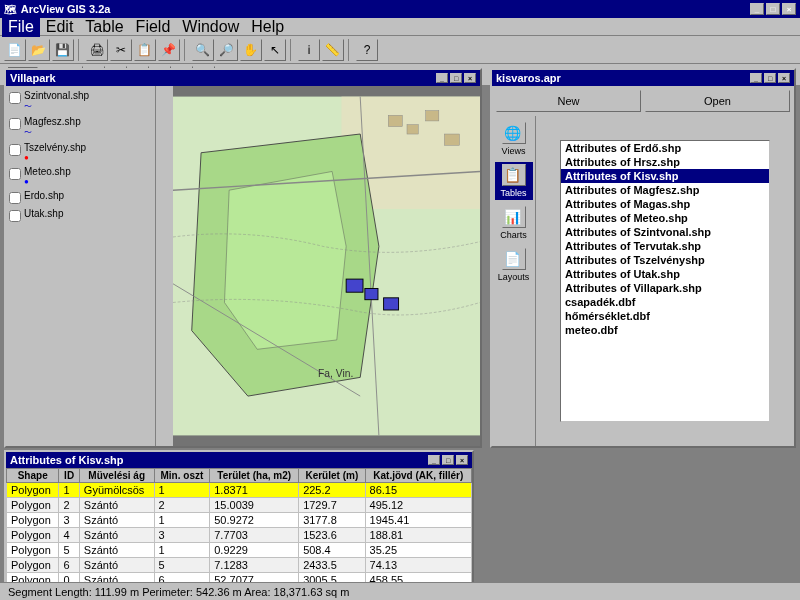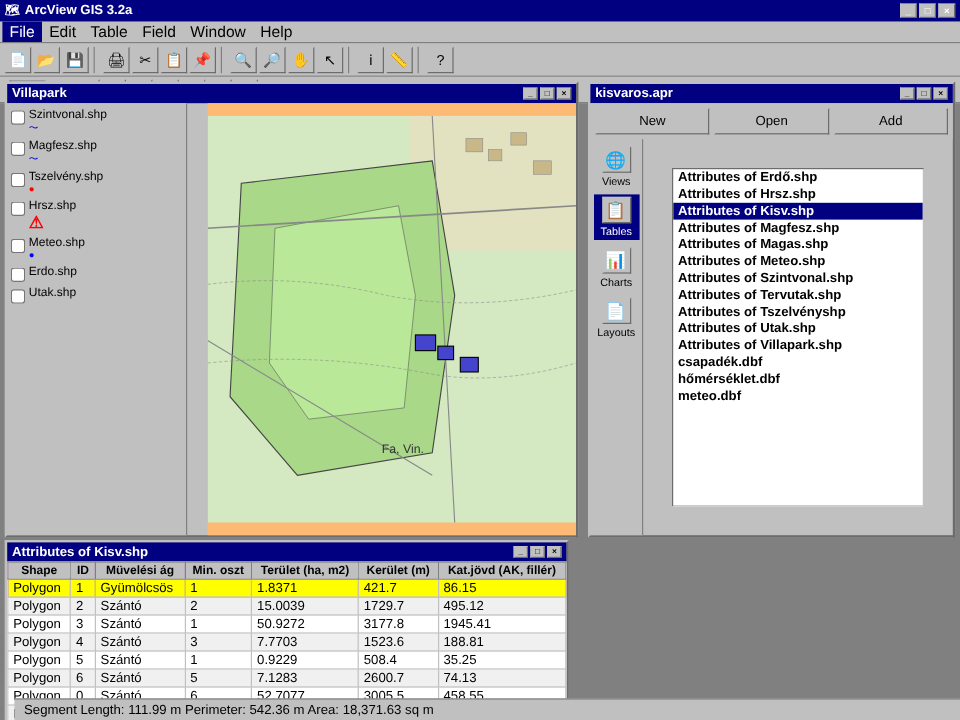--- a/index.html
+++ b/index.html
@@ -32,21 +32,21 @@
       background: #c0c0c0;
       border-bottom: 1px solid #808080;
       height: 18px;
       display: flex;
       align-items: center;
       padding: 0 2px;
     }
     .menu-item {
       padding: 1px 6px;
       cursor: pointer;
-      font-size: 13px;
+      font-size: 16px;
     }
     .menu-item.active { background: #000080; color: white; }
 
     
     .toolbar {
       background: #c0c0c0;
       border-bottom: 1px solid #808080;
       height: 28px;
       display: flex;
       align-items: center;
@@ -94,21 +94,21 @@
     
     .main-area {
       position: absolute;
       top: 68px;
       left: 0; right: 0; bottom: 18px;
     }
 
     
     .status-bar {
       position: absolute;
-      bottom: 0; left: 12px; right: 0;
+      bottom: 0; left: 0; right: 0;
       height: 18px;
       background: #c0c0c0;
       border-top: 1px solid #808080;
       display: flex;
       align-items: center;
       padding: 0 8px;
       font-size: 11px;
     }
 
     
@@ -166,21 +166,21 @@
     .layer-checkbox {
       width: 12px; height: 12px;
       margin-top: 2px;
       flex-shrink: 0;
     }
     .layer-info { display: flex; flex-direction: column; }
     .layer-name { font-size: 10px; }
     .layer-icon { font-size: 8px; color: #cc0000; }
     .map-area {
       flex: 1;
-      background: #fdba74;
+      background: #737373;
       position: relative;
       overflow: hidden;
     }
 
     
     .kisvaros-window {
       left: 490px; top: 0;
       width: 306px;
       height: 380px;
     }
@@ -384,27 +384,20 @@
         <div class="layer-item">
           <input type="checkbox" class="layer-checkbox" style="">
           <div class="layer-info">
             <span class="layer-name">Tszelvény.shp</span>
             <span class="layer-icon" style="color:#ff0000;">●</span>
           </div>
         </div>
         <div class="layer-item">
           <input type="checkbox" class="layer-checkbox" style="">
           <div class="layer-info">
-            <span class="layer-name">Hrsz.shp</span>
-            <span class="layer-icon" style="color:#ff0000; font-size:14px; font-weight:bold;">⚠</span>
-          </div>
-        </div>
-        <div class="layer-item">
-          <input type="checkbox" class="layer-checkbox" style="">
-          <div class="layer-info">
             <span class="layer-name">Meteo.shp</span>
             <span class="layer-icon" style="color:#0000ff;">●</span>
           </div>
         </div>
         <div class="layer-item">
           <input type="checkbox" class="layer-checkbox" style="">
           <div class="layer-info">
             <span class="layer-name">Erdo.shp</span>
           </div>
         </div>
@@ -454,21 +447,20 @@
       <span>kisvaros.apr</span>
       <div class="win-controls">
         <div class="win-btn">_</div>
         <div class="win-btn">□</div>
         <div class="win-btn">×</div>
       </div>
     </div>
     <div class="kisvaros-toolbar">
       <div class="kv-btn">New</div>
       <div class="kv-btn">Open</div>
-      <div class="kv-btn">Add</div>
     </div>
     <div class="kisvaros-body">
 
       <div class="kv-sidebar">
         <div class="kv-side-item">
           <div class="kv-side-icon">🌐</div>
           <span class="kv-side-label">Views</span>
         </div>
         <div class="kv-side-item active">
           <div class="kv-side-icon">📋</div>
@@ -527,21 +519,21 @@
             <th>Kat.jövd (AK, fillér)</th>
           </tr>
         </thead>
         <tbody>
           <tr class="highlight-row">
             <td>Polygon</td>
             <td>1</td>
             <td>Gyümölcsös</td>
             <td>1</td>
             <td>1.8371</td>
-            <td class="highlight-cell">421.7</td>
+            <td class="highlight-cell">225.2</td>
             <td>86.15</td>
           </tr>
           <tr>
             <td>Polygon</td>
               <td>2</td>
               <td>Szántó</td>
               <td>2</td>
               <td>15.0039</td>
               <td>1729.7</td>
               <td>495.12</td>
@@ -572,21 +564,21 @@
               <td>0.9229</td>
               <td>508.4</td>
               <td>35.25</td>
           </tr>
           <tr>
             <td>Polygon</td>
               <td>6</td>
               <td>Szántó</td>
               <td>5</td>
               <td>7.1283</td>
-              <td>2600.7</td>
+              <td>2433.5</td>
               <td>74.13</td>
           </tr>
           <tr>
             <td>Polygon</td>
               <td>0</td>
               <td>Szántó</td>
               <td>6</td>
               <td>52.7077</td>
               <td>3005.5</td>
               <td>458.55</td>

